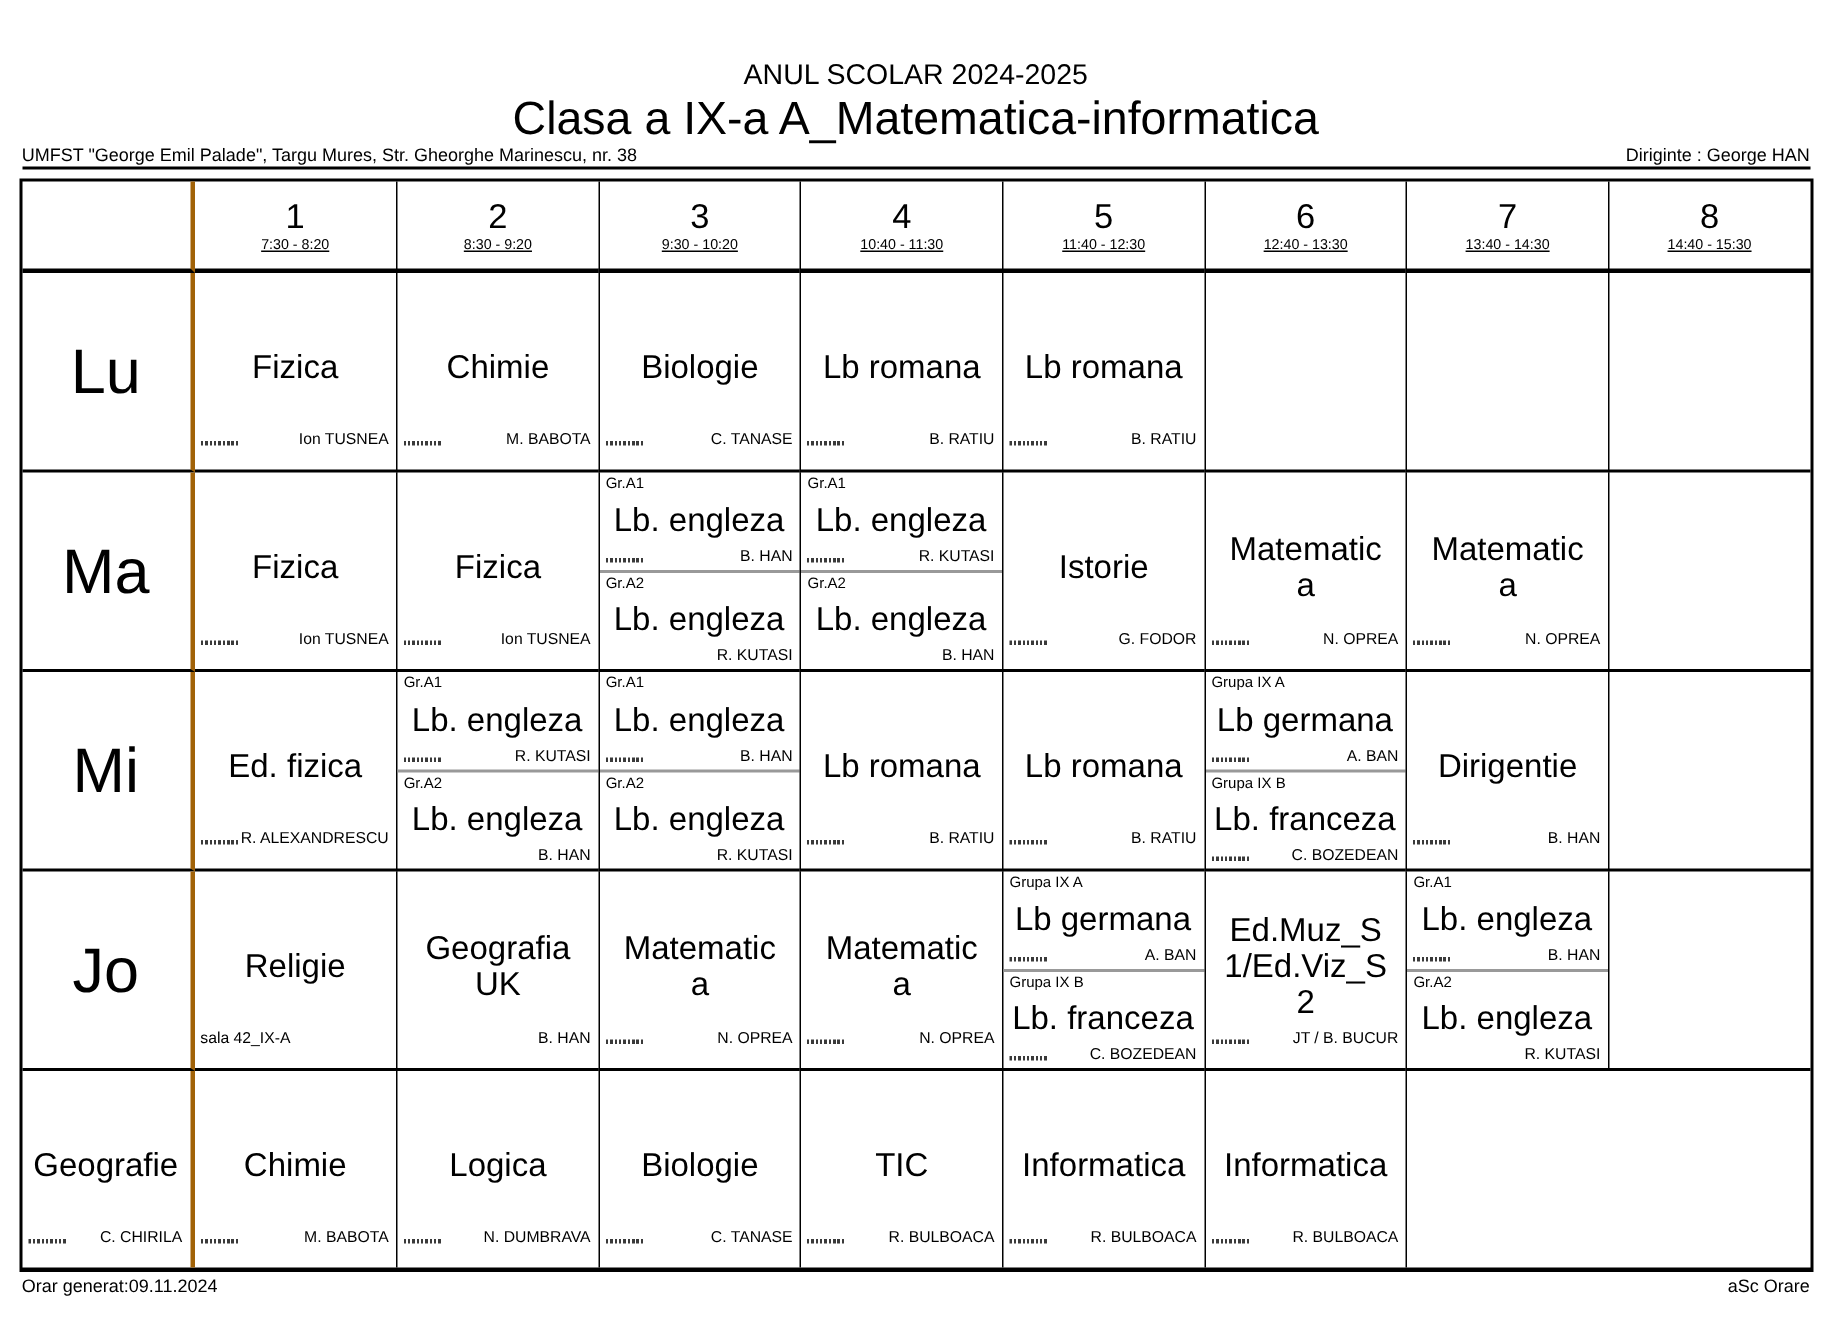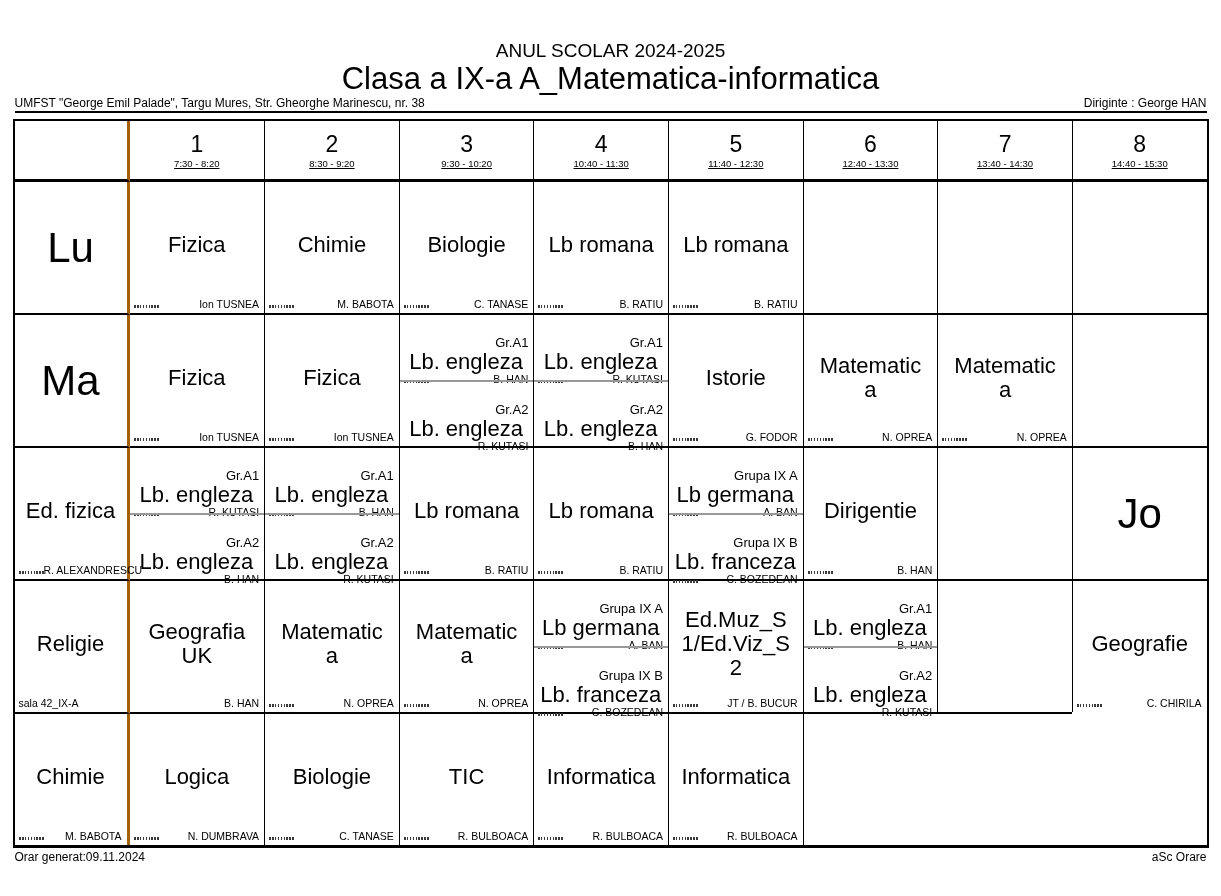--- a/index.html
+++ b/index.html
@@ -40,35 +40,35 @@
   .dcell, .cell { height:131px; }
   .dcell { display:flex; align-items:center; justify-content:center; font-size:42px; line-height:1; }
 
   .cell.single { position:relative; display:flex; align-items:center; justify-content:center; }
   .subject {
     font-size:22px; line-height:1.1; text-align:center;
     max-width:112px; overflow-wrap:anywhere; word-break:normal;
     margin-bottom:6px;
   }
   .bottomrow {
-    position:absolute; left:4px; right:5px; bottom:3px;
+    position:absolute; left:4px; right:5px; bottom:14px;
     display:flex; justify-content:space-between; align-items:flex-end;
   }
   .teacher { font-size:10.5px; line-height:1.15; white-space:nowrap; margin-left:auto; }
   .room    { font-size:10.5px; line-height:1.15; white-space:nowrap; }
   .mark {
     width:25px; height:3px; margin-bottom:2px; flex:none;
     background:repeating-linear-gradient(90deg,#3a3a3a 0 1.6px, rgba(0,0,0,0) 1.6px 2.9px);
   }
   .spacer { width:2px; flex:none; }
 
   .cell.splitcell { display:flex; flex-direction:column; }
   .half { flex:1 1 0; min-height:0; display:flex; flex-direction:column; padding:2px 5px 3px 4px; }
   .half.second { border-top:2px solid #999999; }
-  .group { font-size:13px; line-height:1.15; text-align:right;margin-top:19px; }
+  .group { font-size:10px; line-height:1.15; text-align:left; }
   .subsubject {
     flex:1 1 auto; display:flex; align-items:center; justify-content:center;
     font-size:22px; line-height:1; white-space:nowrap;
   }
   .brow { display:flex; justify-content:space-between; align-items:flex-end; }
 
   
   .footer { width:1192px; margin:2px auto 0; display:flex; justify-content:space-between; font-size:12px; }
 </style>
 </head>
@@ -221,20 +221,21 @@
         </div>
       </div>
       <div class="cell single">
         <div class="subject">Matematica</div>
         <div class="bottomrow">
           <div class="mark"></div>
           <div class="teacher">N. OPREA</div>
         </div>
       </div>
       <div class="cell empty"></div>
+      <div class="dcell">Mi</div>
       <div class="cell single">
         <div class="subject">Ed. fizica</div>
         <div class="bottomrow">
           <div class="mark"></div>
           <div class="teacher">R. ALEXANDRESCU</div>
         </div>
       </div>
       <div class="cell splitcell">
         <div class="half">
           <div class="group">Gr.A1</div>

